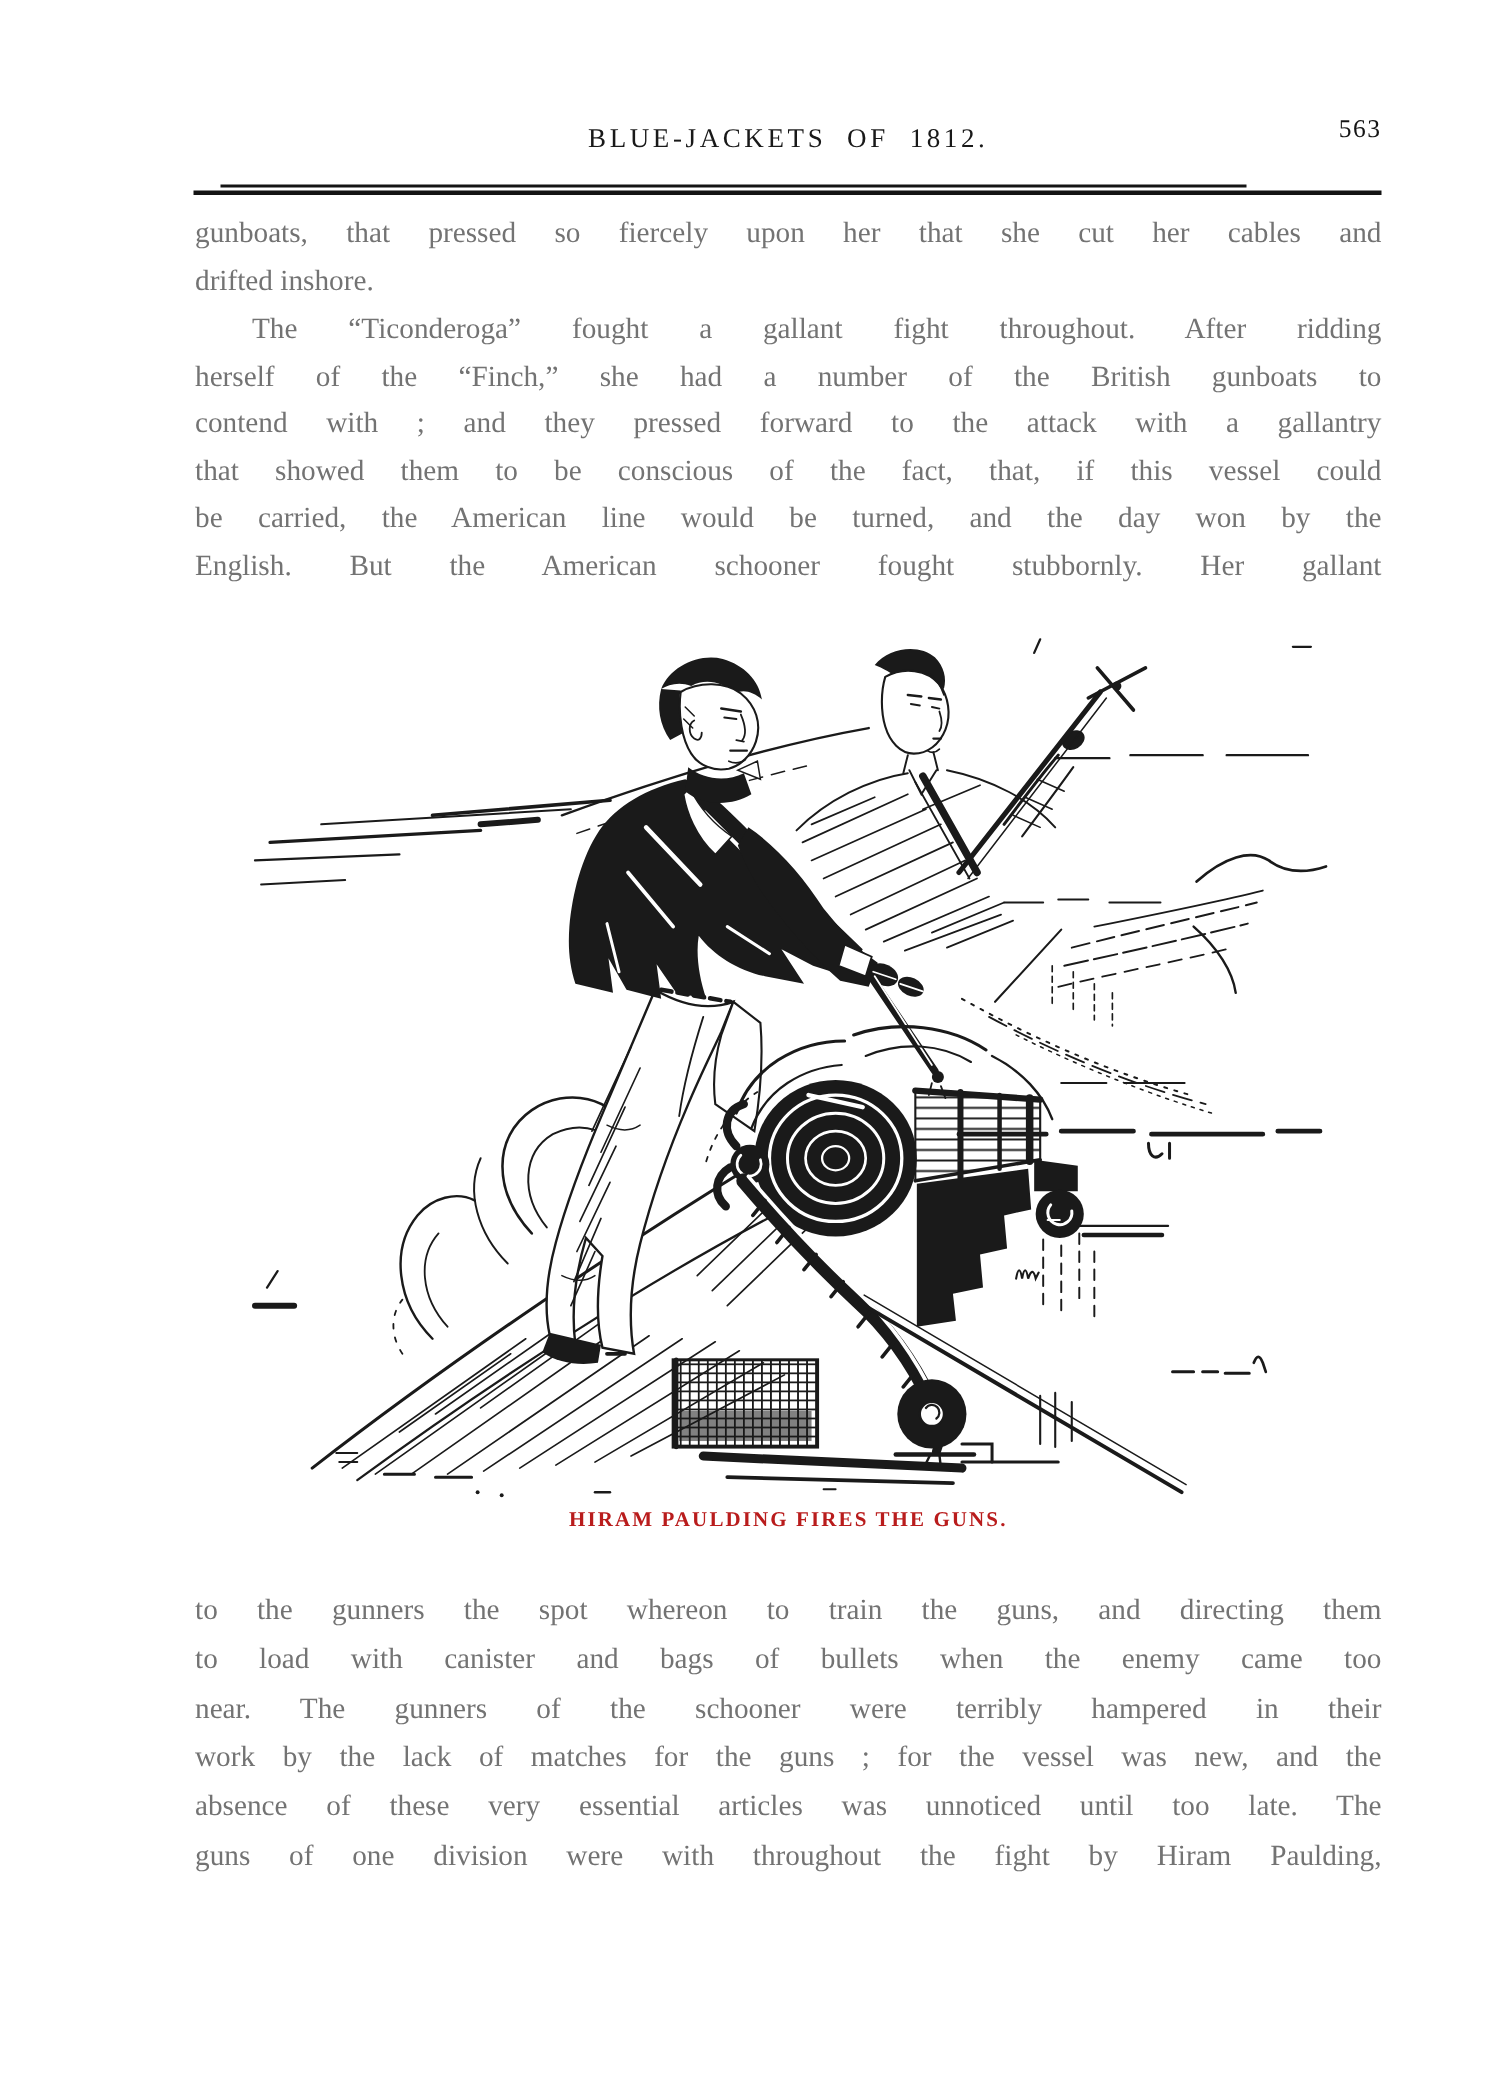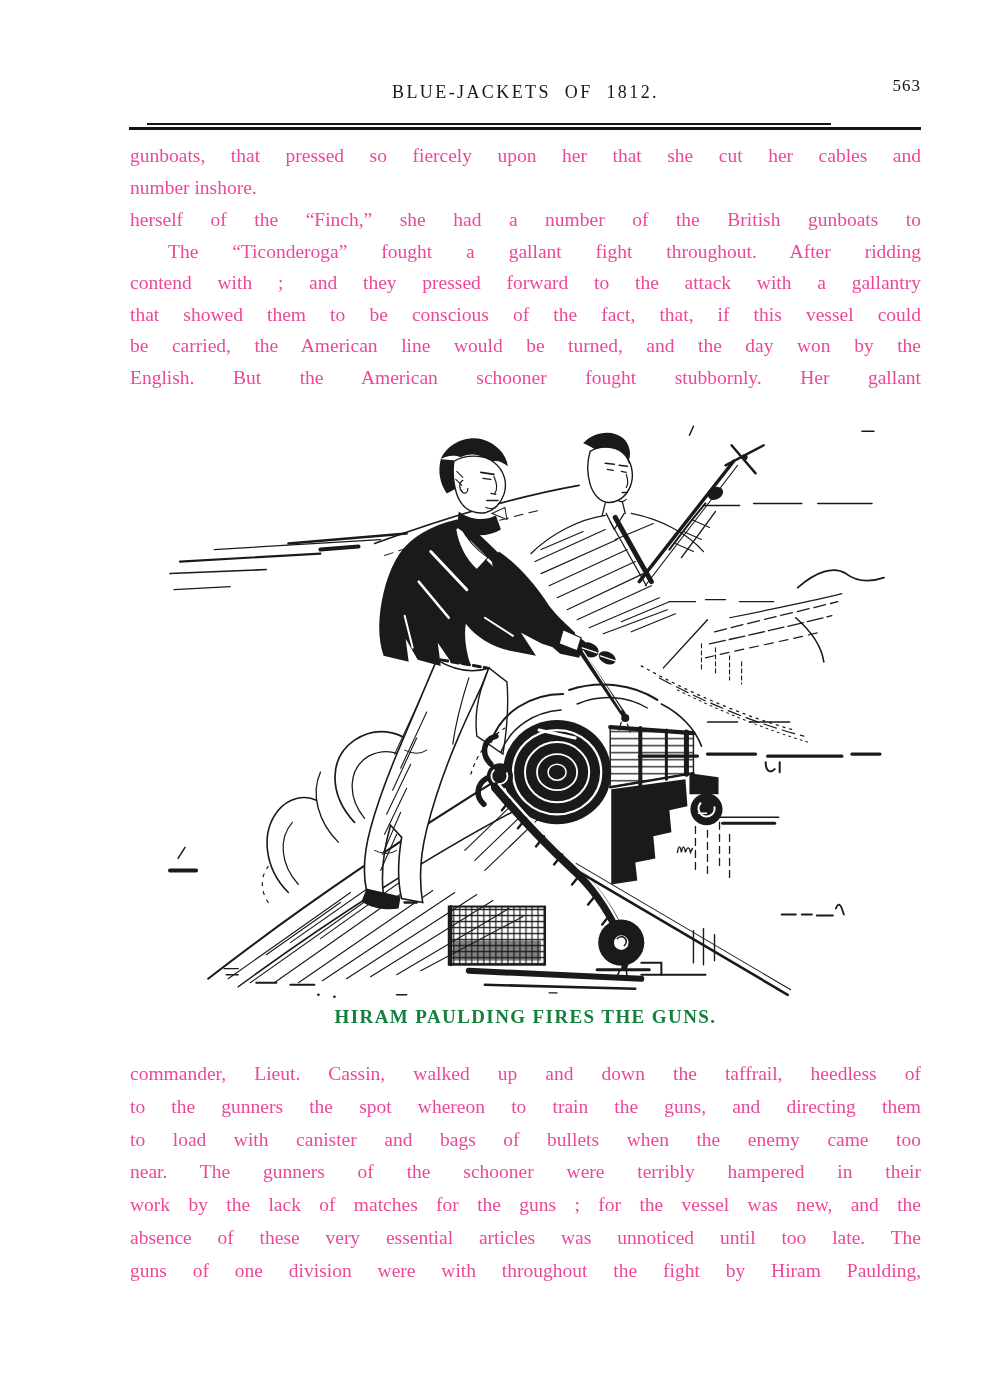--- a/index.html
+++ b/index.html
@@ -14,53 +14,53 @@
     position:absolute;left:0;top:6px;width:100%;text-align:center;
     font-size:18px;letter-spacing:2.4px;word-spacing:7px;color:#191919;
   }
   .page-number{
     position:absolute;right:0;top:0;font-size:17px;letter-spacing:1px;color:#151515;
   }
   .rule{position:absolute;left:129px;top:127px;width:792px;height:3px;background:#141414;}
   .rule:before{
     content:"";position:absolute;left:18px;right:90px;top:-4px;height:1.5px;background:#141414;
   }
-  .para{position:absolute;left:130px;width:791px;font-size:19.5px;color:#ec4899;}
+  .para{position:absolute;left:130px;width:791px;font-size:19.5px;color:#737373;}
   .p1{top:140px;line-height:32px;}
   .p2{top:204px;line-height:31.6px;}
   .p3{top:1058px;line-height:32.8px;}
   .tline{text-align:justify;text-align-last:justify;white-space:normal;}
   .tline.short{text-align-last:left;}
   .tline.indent{text-indent:38px;}
   .illustration{position:absolute;left:168px;top:418px;width:722px;height:584px;}
   .caption{
     position:absolute;left:130px;top:1006px;width:791px;text-align:center;
-    font-weight:bold;font-size:19px;letter-spacing:1.4px;color:#15803d;
+    font-weight:bold;font-size:14px;letter-spacing:1.4px;color:#b91c1c;
   }
 </style>
 </head>
 <body>
 
 <div class="sheet">
 
   <div class="header-row">
     <div class="running-title">BLUE-JACKETS OF 1812.</div>
     <div class="page-number">563</div>
   </div>
 
   <div class="rule"></div>
 
   <div class="para p1">
     <div class="tline">gunboats, that pressed so fiercely upon her that she cut her cables and</div>
-    <div class="tline short">number inshore.</div>
+    <div class="tline short">drifted inshore.</div>
   </div>
 
   <div class="para p2">
+    <div class="tline indent">The “Ticonderoga” fought a gallant fight throughout. After ridding</div>
     <div class="tline">herself of the “Finch,” she had a number of the British gunboats to</div>
-    <div class="tline indent">The “Ticonderoga” fought a gallant fight throughout. After ridding</div>
     <div class="tline">contend with ; and they pressed forward to the attack with a gallantry</div>
     <div class="tline">that showed them to be conscious of the fact, that, if this vessel could</div>
     <div class="tline">be carried, the American line would be turned, and the day won by the</div>
     <div class="tline">English. But the American schooner fought stubbornly. Her gallant</div>
   </div>
 
   <svg class="illustration" viewBox="0 0 720 580" xmlns="http://www.w3.org/2000/svg">
     <defs>
       <pattern id="ph" width="7" height="7" patternUnits="userSpaceOnUse">
         <path d="M0 3.5 H7" stroke="#1a1a1a" stroke-width="1.3" fill="none"></path>
@@ -242,21 +242,20 @@
       <path d="M407 443 L621 569" stroke-width="1"></path>
       <path d="M612 494 h14 m6 0 h10 m5 1 h16" stroke-width="2"></path>
       <path d="M666 488 q3 -8 6 0 l2 6" stroke-width="1.8"></path>
       <path d="M524 510 V542 M534 508 V544 M545 514 V540" stroke-width="1.4"></path>
     </g>
   </svg>
 
   <div class="caption">HIRAM PAULDING FIRES THE GUNS.</div>
 
   <div class="para p3">
-    <div class="tline">commander, Lieut. Cassin, walked up and down the taffrail, heedless of</div>
     <div class="tline">to the gunners the spot whereon to train the guns, and directing them</div>
     <div class="tline">to load with canister and bags of bullets when the enemy came too</div>
     <div class="tline">near. The gunners of the schooner were terribly hampered in their</div>
     <div class="tline">work by the lack of matches for the guns ; for the vessel was new, and the</div>
     <div class="tline">absence of these very essential articles was unnoticed until too late. The</div>
     <div class="tline">guns of one division were with throughout the fight by Hiram Paulding,</div>
   </div>
 
 </div>
 

